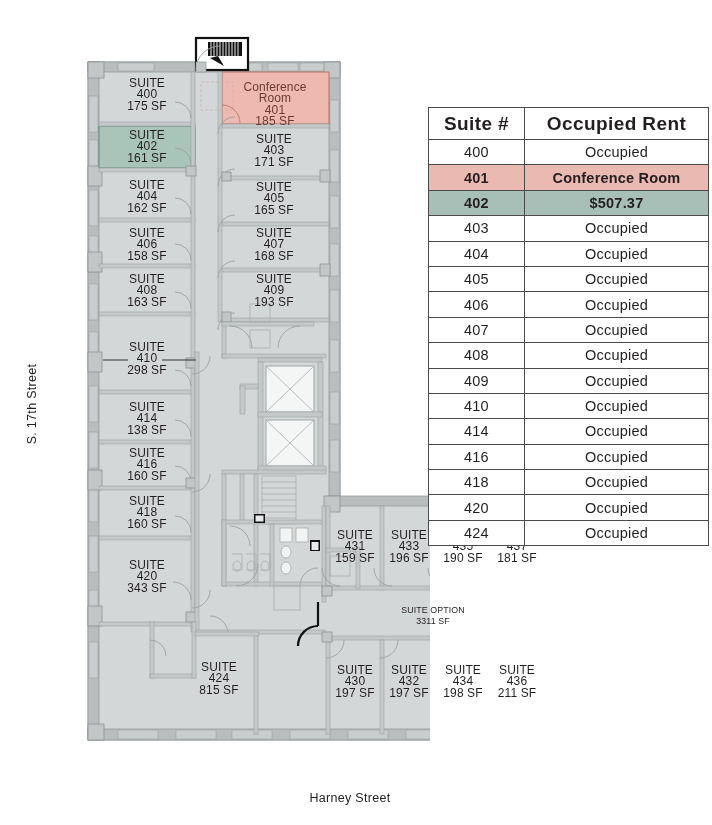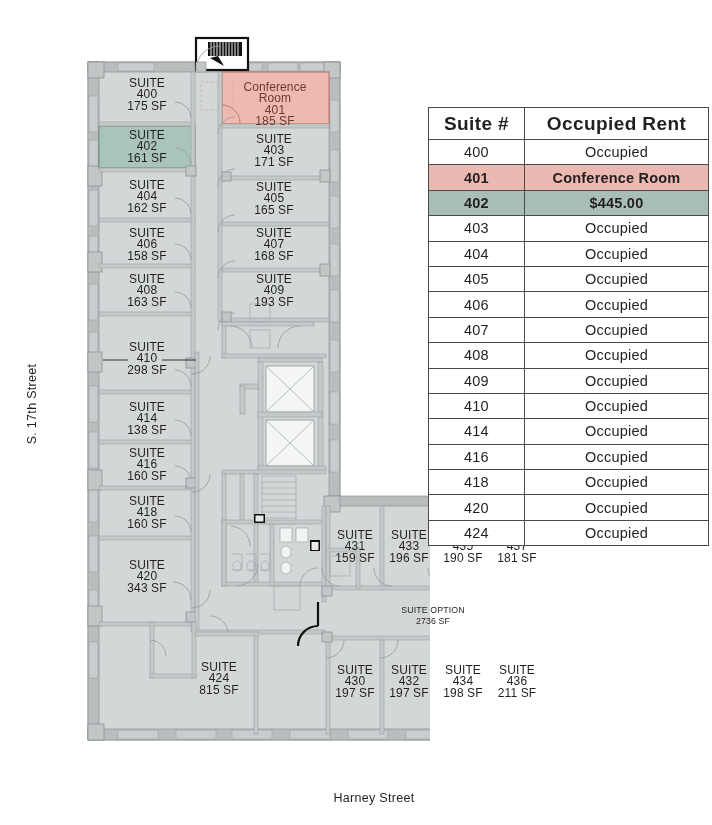--- a/index.html
+++ b/index.html
@@ -25,21 +25,21 @@
     letter-spacing: .3px;
     white-space: nowrap;
   }
   #street-left {
     left: -28px; top: 397px;
     width: 120px; text-align: center;
     transform: rotate(-90deg);
     transform-origin: center center;
   }
   #street-bottom {
-    left: 264px; top: 791px;
+    left: 240px; top: 791px;
     width: 220px; text-align: center;
   }
 
   
   #rent-table {
     position: absolute;
     left: 428px; top: 59px;
     width: 281px;
     border-collapse: collapse;
     background: #fff;
@@ -515,21 +515,21 @@
 
     <div class="room-label" style="left:436px; top:665px; width:54px;">SUITE
 434
 198 SF</div>
 
     <div class="room-label" style="left:490px; top:665px; width:54px;">SUITE
 436
 211 SF</div>
 
     <div class="room-label wide" style="left:348px; top:605px; width:170px;">SUITE OPTION
-2736 SF</div>
+3311 SF</div>
   </div>
 
   <div id="street-left" class="street-label">S. 17th Street</div>
   <div id="street-bottom" class="street-label">Harney Street</div>
 
   <table id="rent-table">
     <thead>
       <tr>
         <th class="c-suite">Suite #</th>
         <th>Occupied Rent</th>
@@ -539,21 +539,21 @@
         <tr>
           <td class="c-suite">400</td>
           <td>Occupied</td>
         </tr>
         <tr class="hl-pink">
           <td class="c-suite">401</td>
           <td>Conference Room</td>
         </tr>
         <tr class="hl-green">
           <td class="c-suite">402</td>
-          <td>$445.00</td>
+          <td>$507.37</td>
         </tr>
         <tr>
           <td class="c-suite">403</td>
           <td>Occupied</td>
         </tr>
         <tr>
           <td class="c-suite">404</td>
           <td>Occupied</td>
         </tr>
         <tr>

